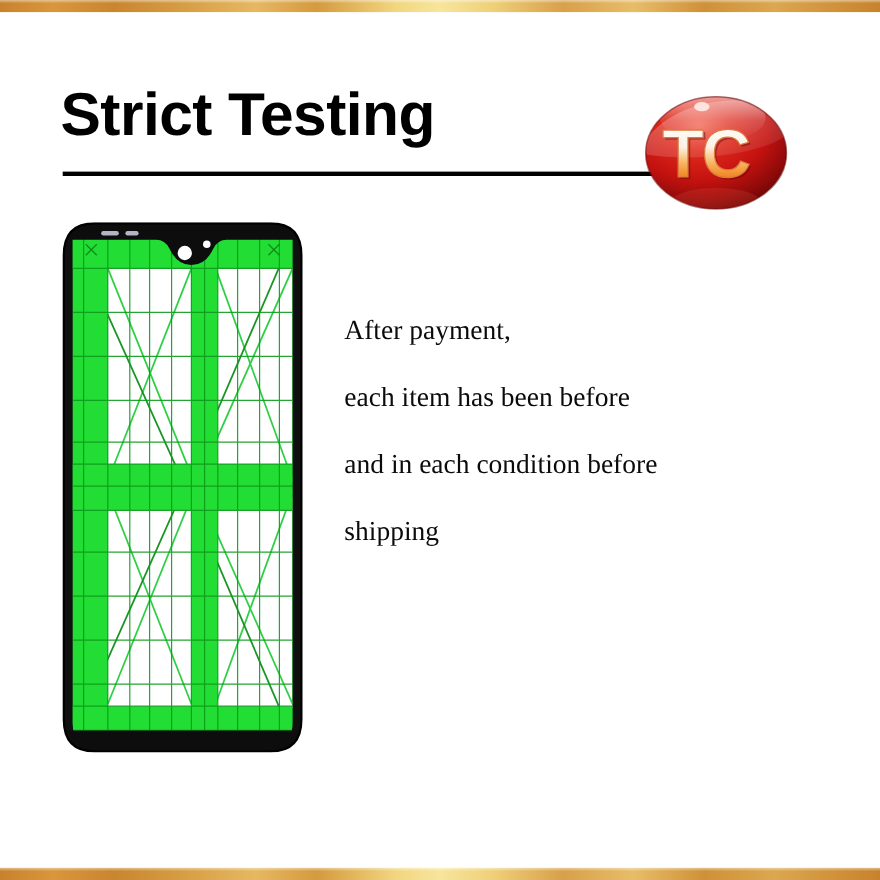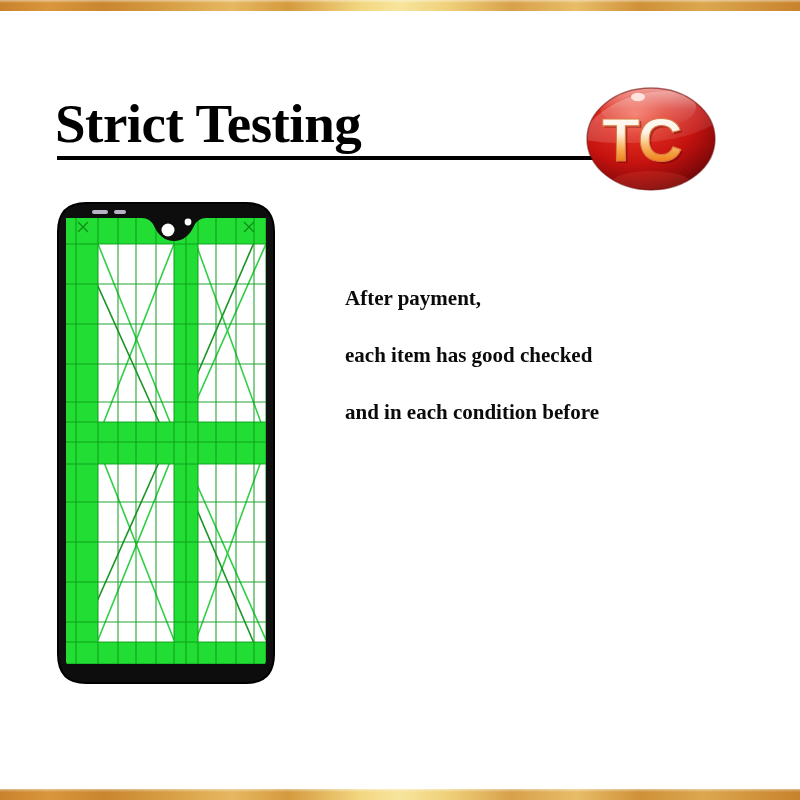--- a/index.html
+++ b/index.html
@@ -30,26 +30,26 @@
   .gold-bar.bottom { top: 789px; }
   .gold-bar::after {
     content: "";
     position: absolute; left: 0; right: 0; top: 0; height: 3px;
     background: linear-gradient(180deg, rgba(255,255,255,.45), rgba(255,255,255,0));
   }
 
   
   .heading {
     position: absolute;
-    left: 55px; top: 92px;
+    left: 55px; top: 72px;
     font-size: 55px;
     font-weight: bold;
     letter-spacing: -0.5px;
     color: #000000;
-    font-family: Liberation Serif, serif;
+    font-family: Liberation Sans, sans-serif;
     white-space: nowrap;
   }
   .heading-rule {
     position: absolute;
     left: 57px; top: 156px;
     width: 538px; height: 4px;
     background: #000000;
   }
 
   
@@ -68,28 +68,27 @@
   }
   .phone svg { display: block; width: 220px; height: 482px; }
 
   
   .blurb {
     position: absolute;
     left: 313px; top: 288px;
     width: 440px;
   }
   .blurb-line {
-    font-size: 21px;
-    font-weight: bold;
+    font-size: 25px;
+    font-weight: normal;
     color: #0b0b0b;
     line-height: 1;
     margin-bottom: 36px;
     white-space: nowrap;
     font-family: "Liberation Serif", "DejaVu Serif", serif;
-    margin-left: 32px;
   }
   .blurb-line:last-child { margin-bottom: 0; }
 </style>
 </head>
 <body>
 
 <div class="page">
 
   <div class="gold-bar top"></div>
 
@@ -251,19 +250,20 @@
         <path d="M2 462 H218 V482 H2 Z" fill="#0d0d0d"></path>
       </g>
 
       <path d="M30 1 H190 Q218 1 218 30 V452 Q218 481 190 481
                H30 Q2 481 2 452 V30 Q2 1 30 1 Z" fill="none" stroke="#000000" stroke-width="2"></path>
     </svg>
   </div>
 
   <div class="blurb">
     <div class="blurb-line">After payment,</div>
-    <div class="blurb-line">each item has good checked</div>
+    <div class="blurb-line">each item has been before</div>
     <div class="blurb-line">and in each condition before</div>
+    <div class="blurb-line">shipping</div>
   </div>
 
   <div class="gold-bar bottom"></div>
 
 </div>
 
 </body></html>

